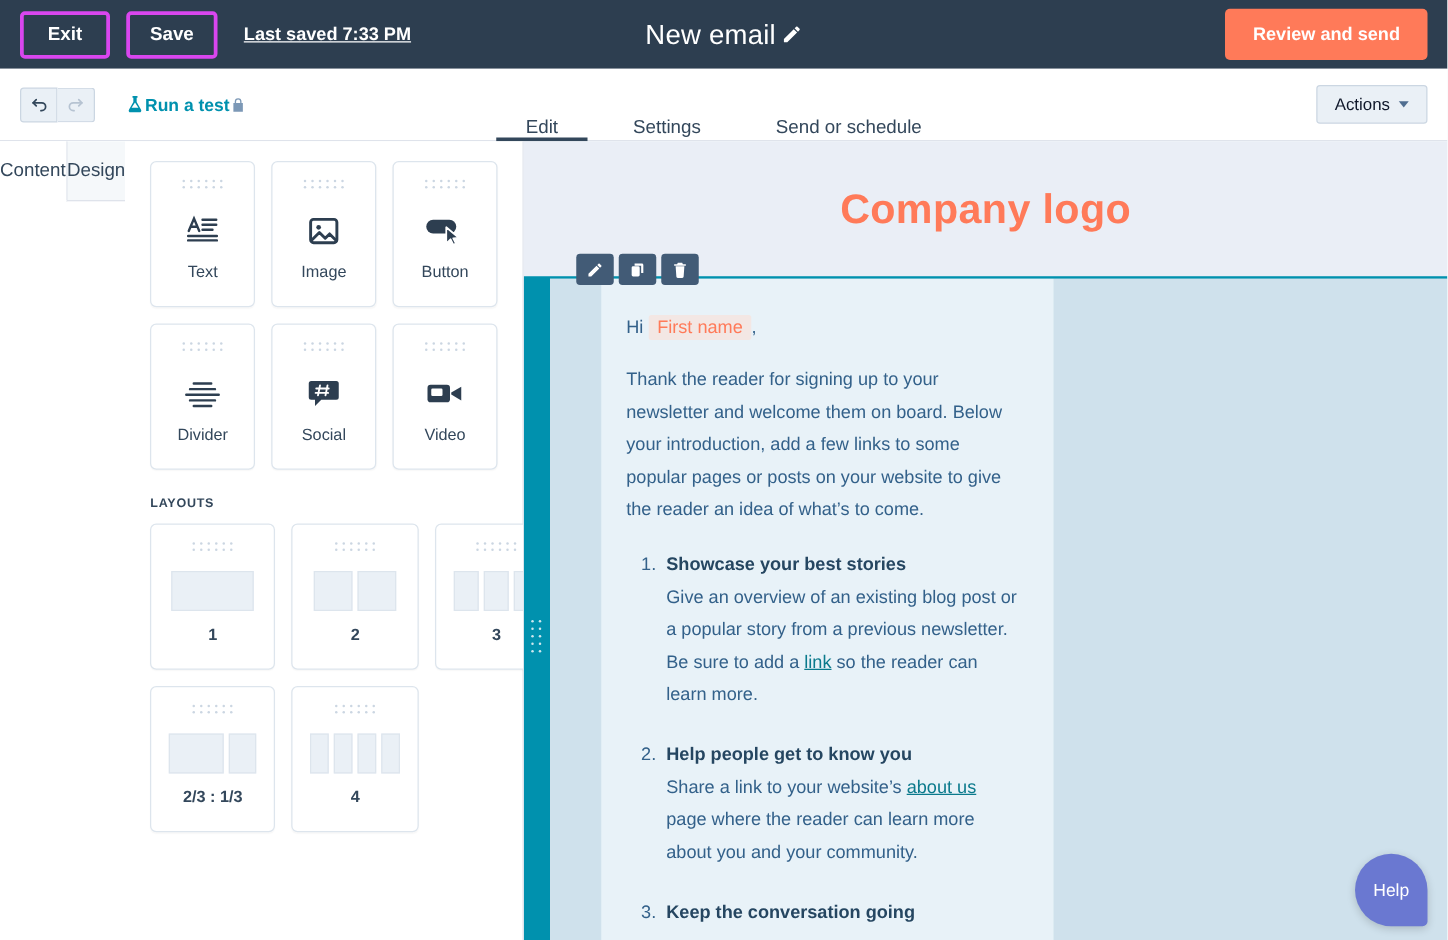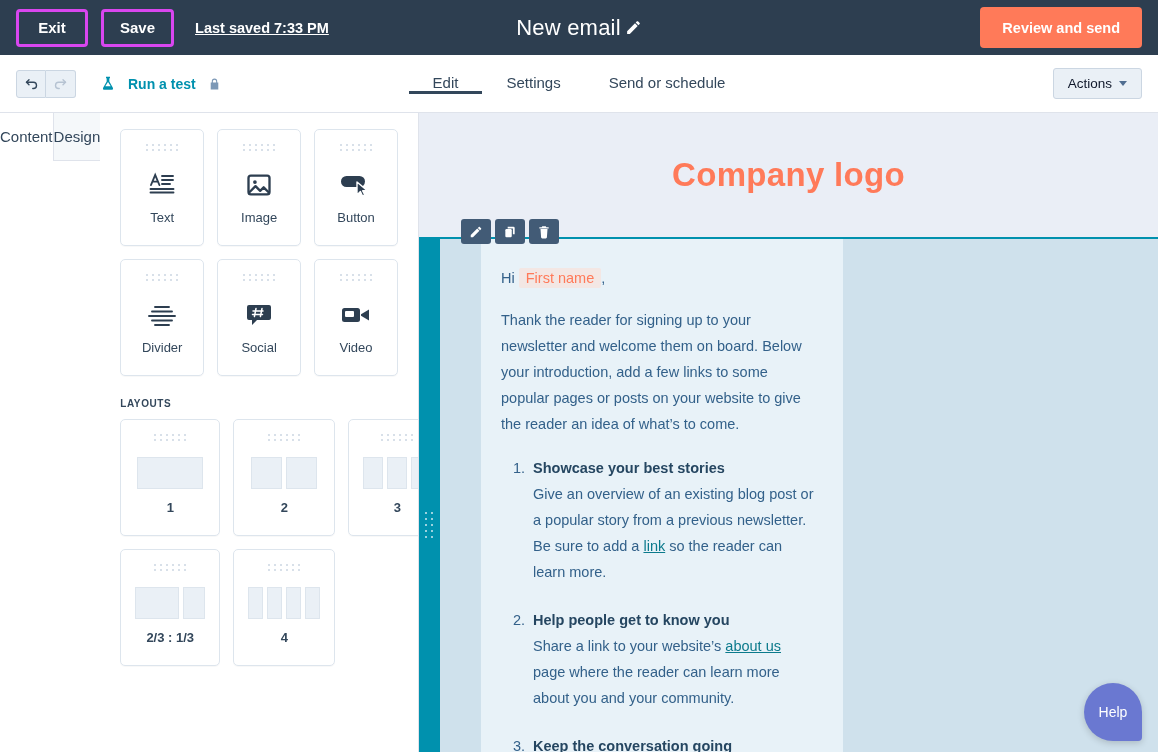--- a/index.html
+++ b/index.html
@@ -87,34 +87,34 @@
     width: 30px; height: 28px;
     border: 1px solid #cbd6e2;
     background: #eaf0f6;
     display: flex; align-items: center; justify-content: center;
     cursor: pointer;
     color: #33475b;
   }
   .undo-btn.left { border-radius: 3px 0 0 3px; }
   .undo-btn.right { border-radius: 0 3px 3px 0; border-left: none; color: #b6c3d2; }
   .runtest {
-    display: flex; align-items: center; gap: 12px;
+    display: flex; align-items: center; gap: 0;
     margin-left: 24px;
     color: #0091ae;
     font-size: 14px;
     font-weight: bold;
     cursor: pointer;
   }
   .lock-ico { color: #7c98b6; display: flex; }
 
   .tabs {
     position: absolute;
     left: 0; right: 0; top: 0; bottom: 0;
-    display: flex; align-items: center; justify-content: center;
-    gap: 0;
+    display: flex; align-items: flex-end; justify-content: center;
+    gap: 12px;
     pointer-events: none;
   }
   .tab {
     pointer-events: auto;
     display: flex; align-items: center;
     padding: 0 24px;
     font-size: 15px;
     color: #33475b;
     cursor: pointer;
     border-bottom: 3px solid transparent;
@@ -234,21 +234,21 @@
   .lay-label { margin-top: 10px; font-size: 13px; color: #33475b; font-weight: bold; }
 
   
   .canvas {
     flex: 1;
     background: #eaeef6;
     position: relative;
     overflow: hidden;
   }
   .logo-area {
-    height: 124px;
+    height: 108px;
     display: flex; align-items: center; justify-content: center;
   }
   .company-logo {
     color: #ff7a59;
     font-size: 33px;
     font-weight: bold;
     letter-spacing: .3px;
   }
   .module-wrap { position: relative; display: flex; }
   .teal-rail {

